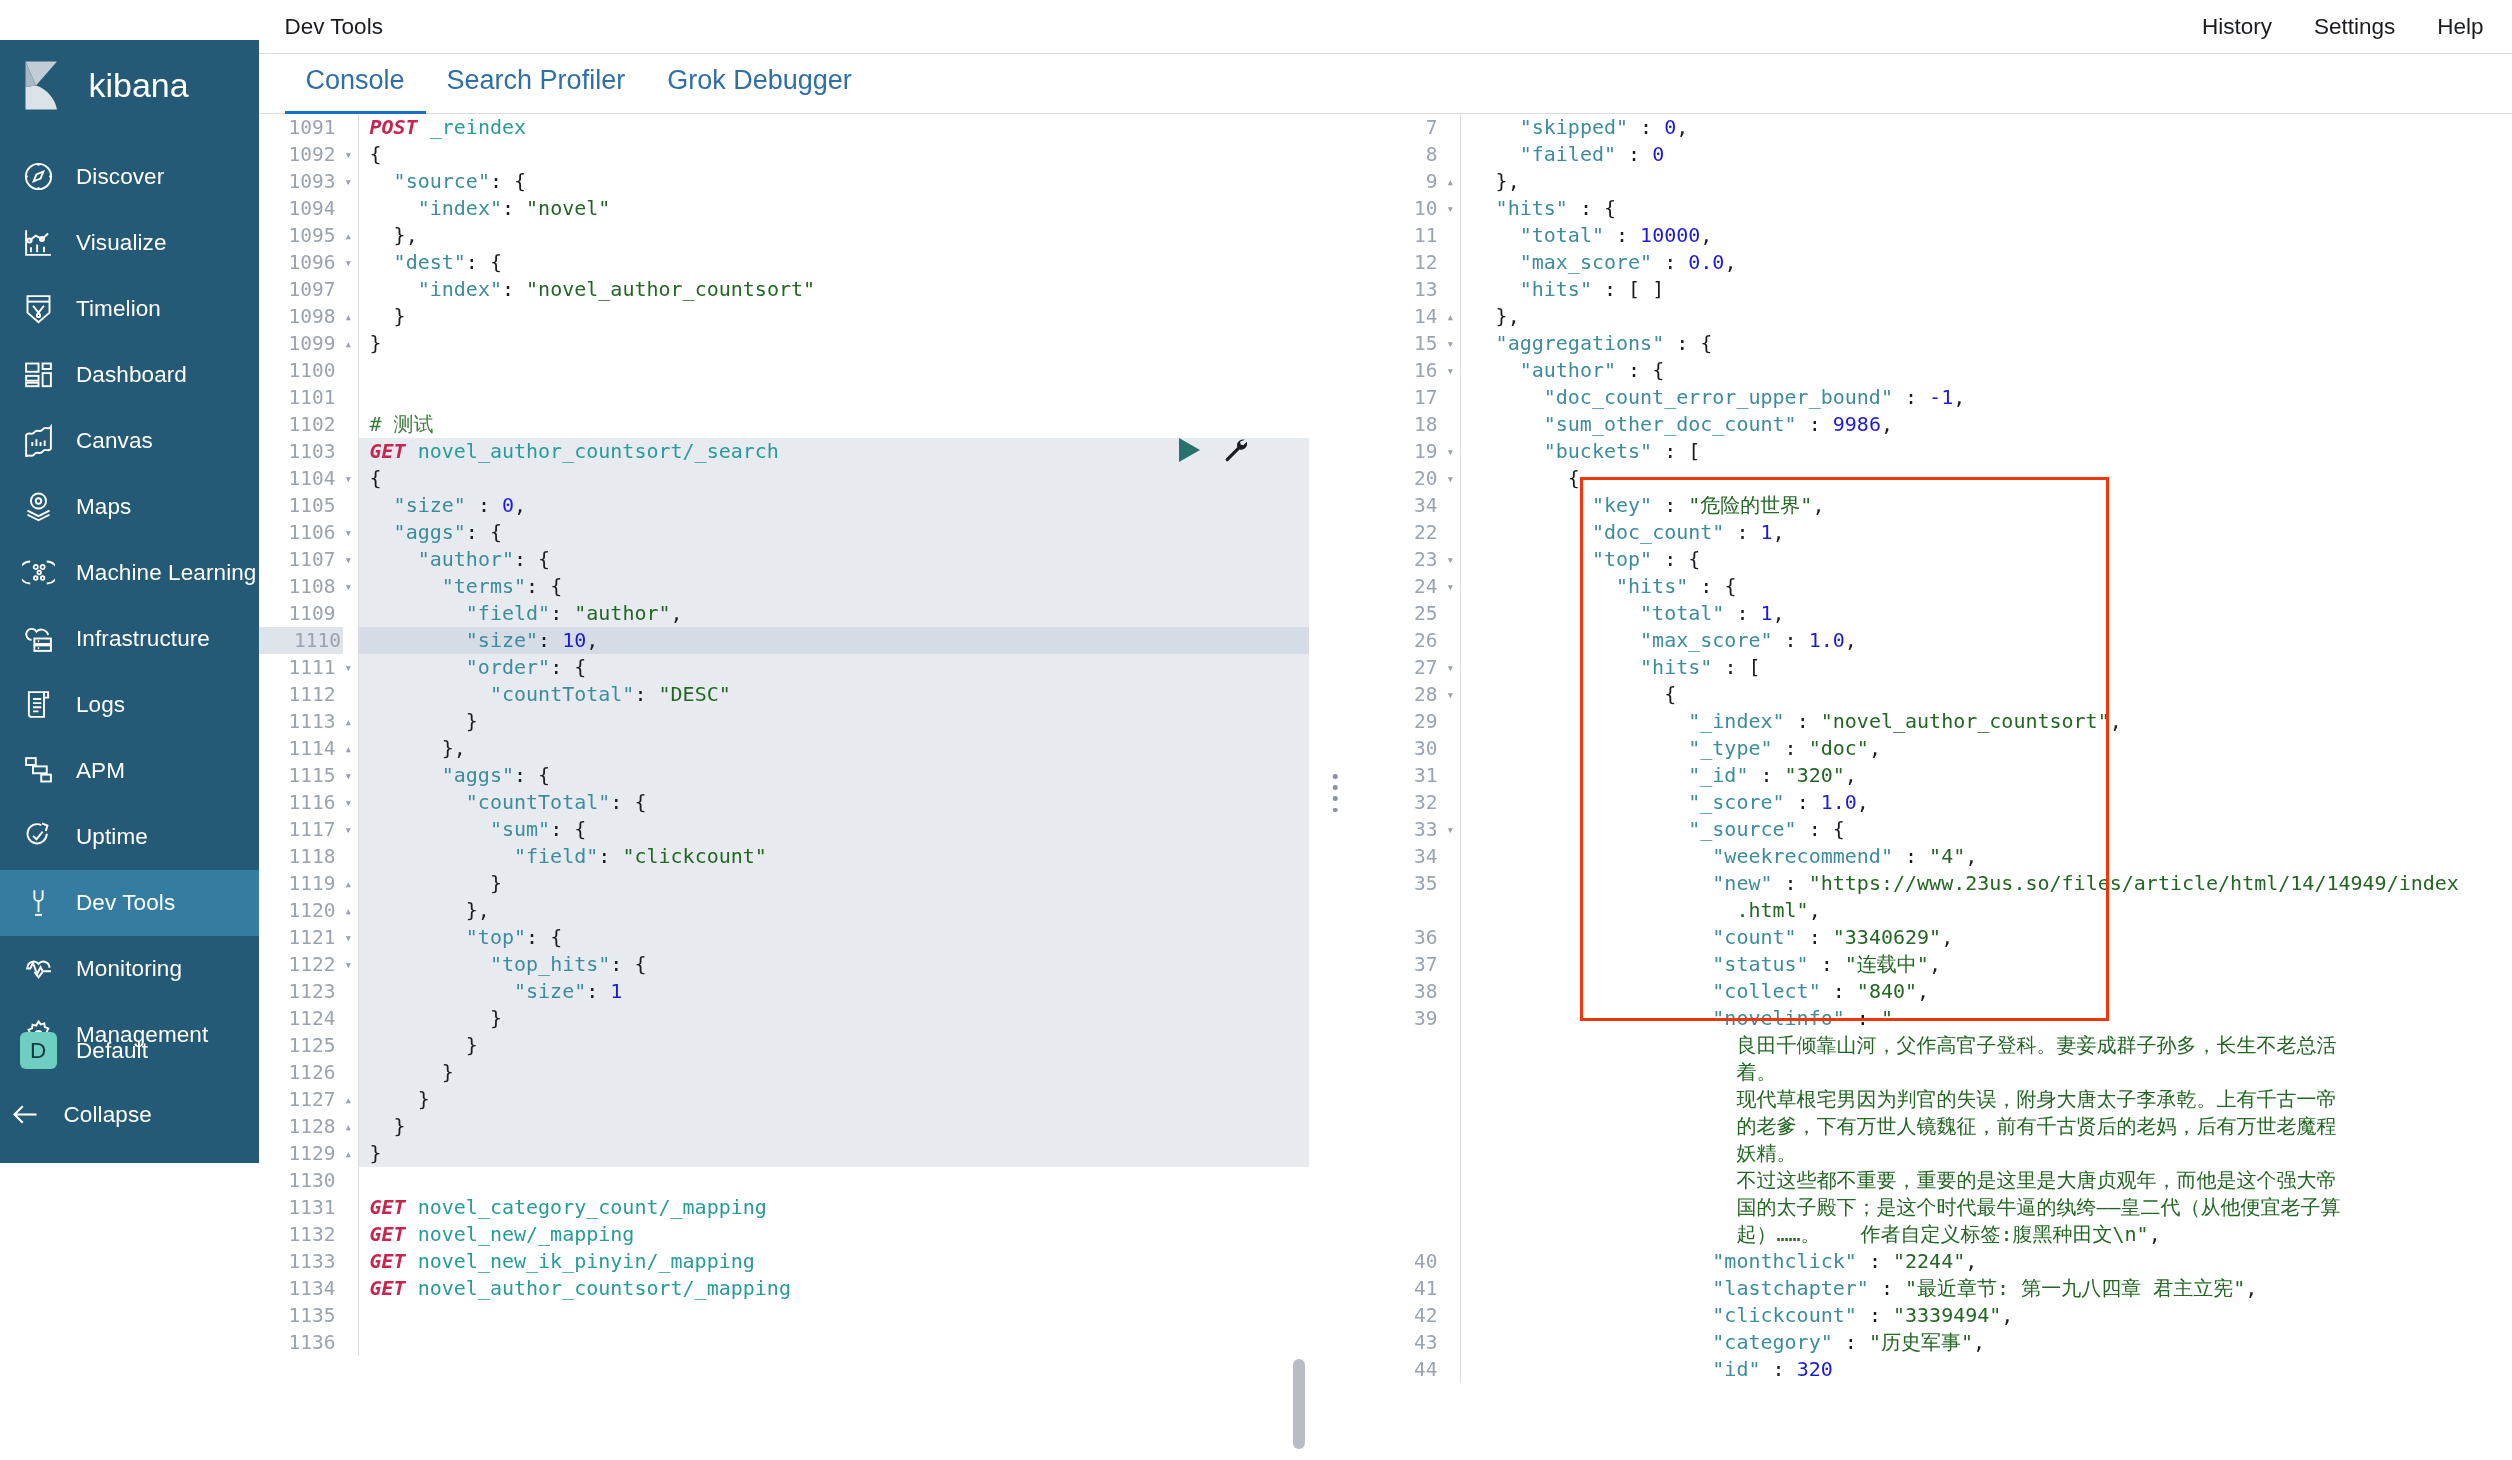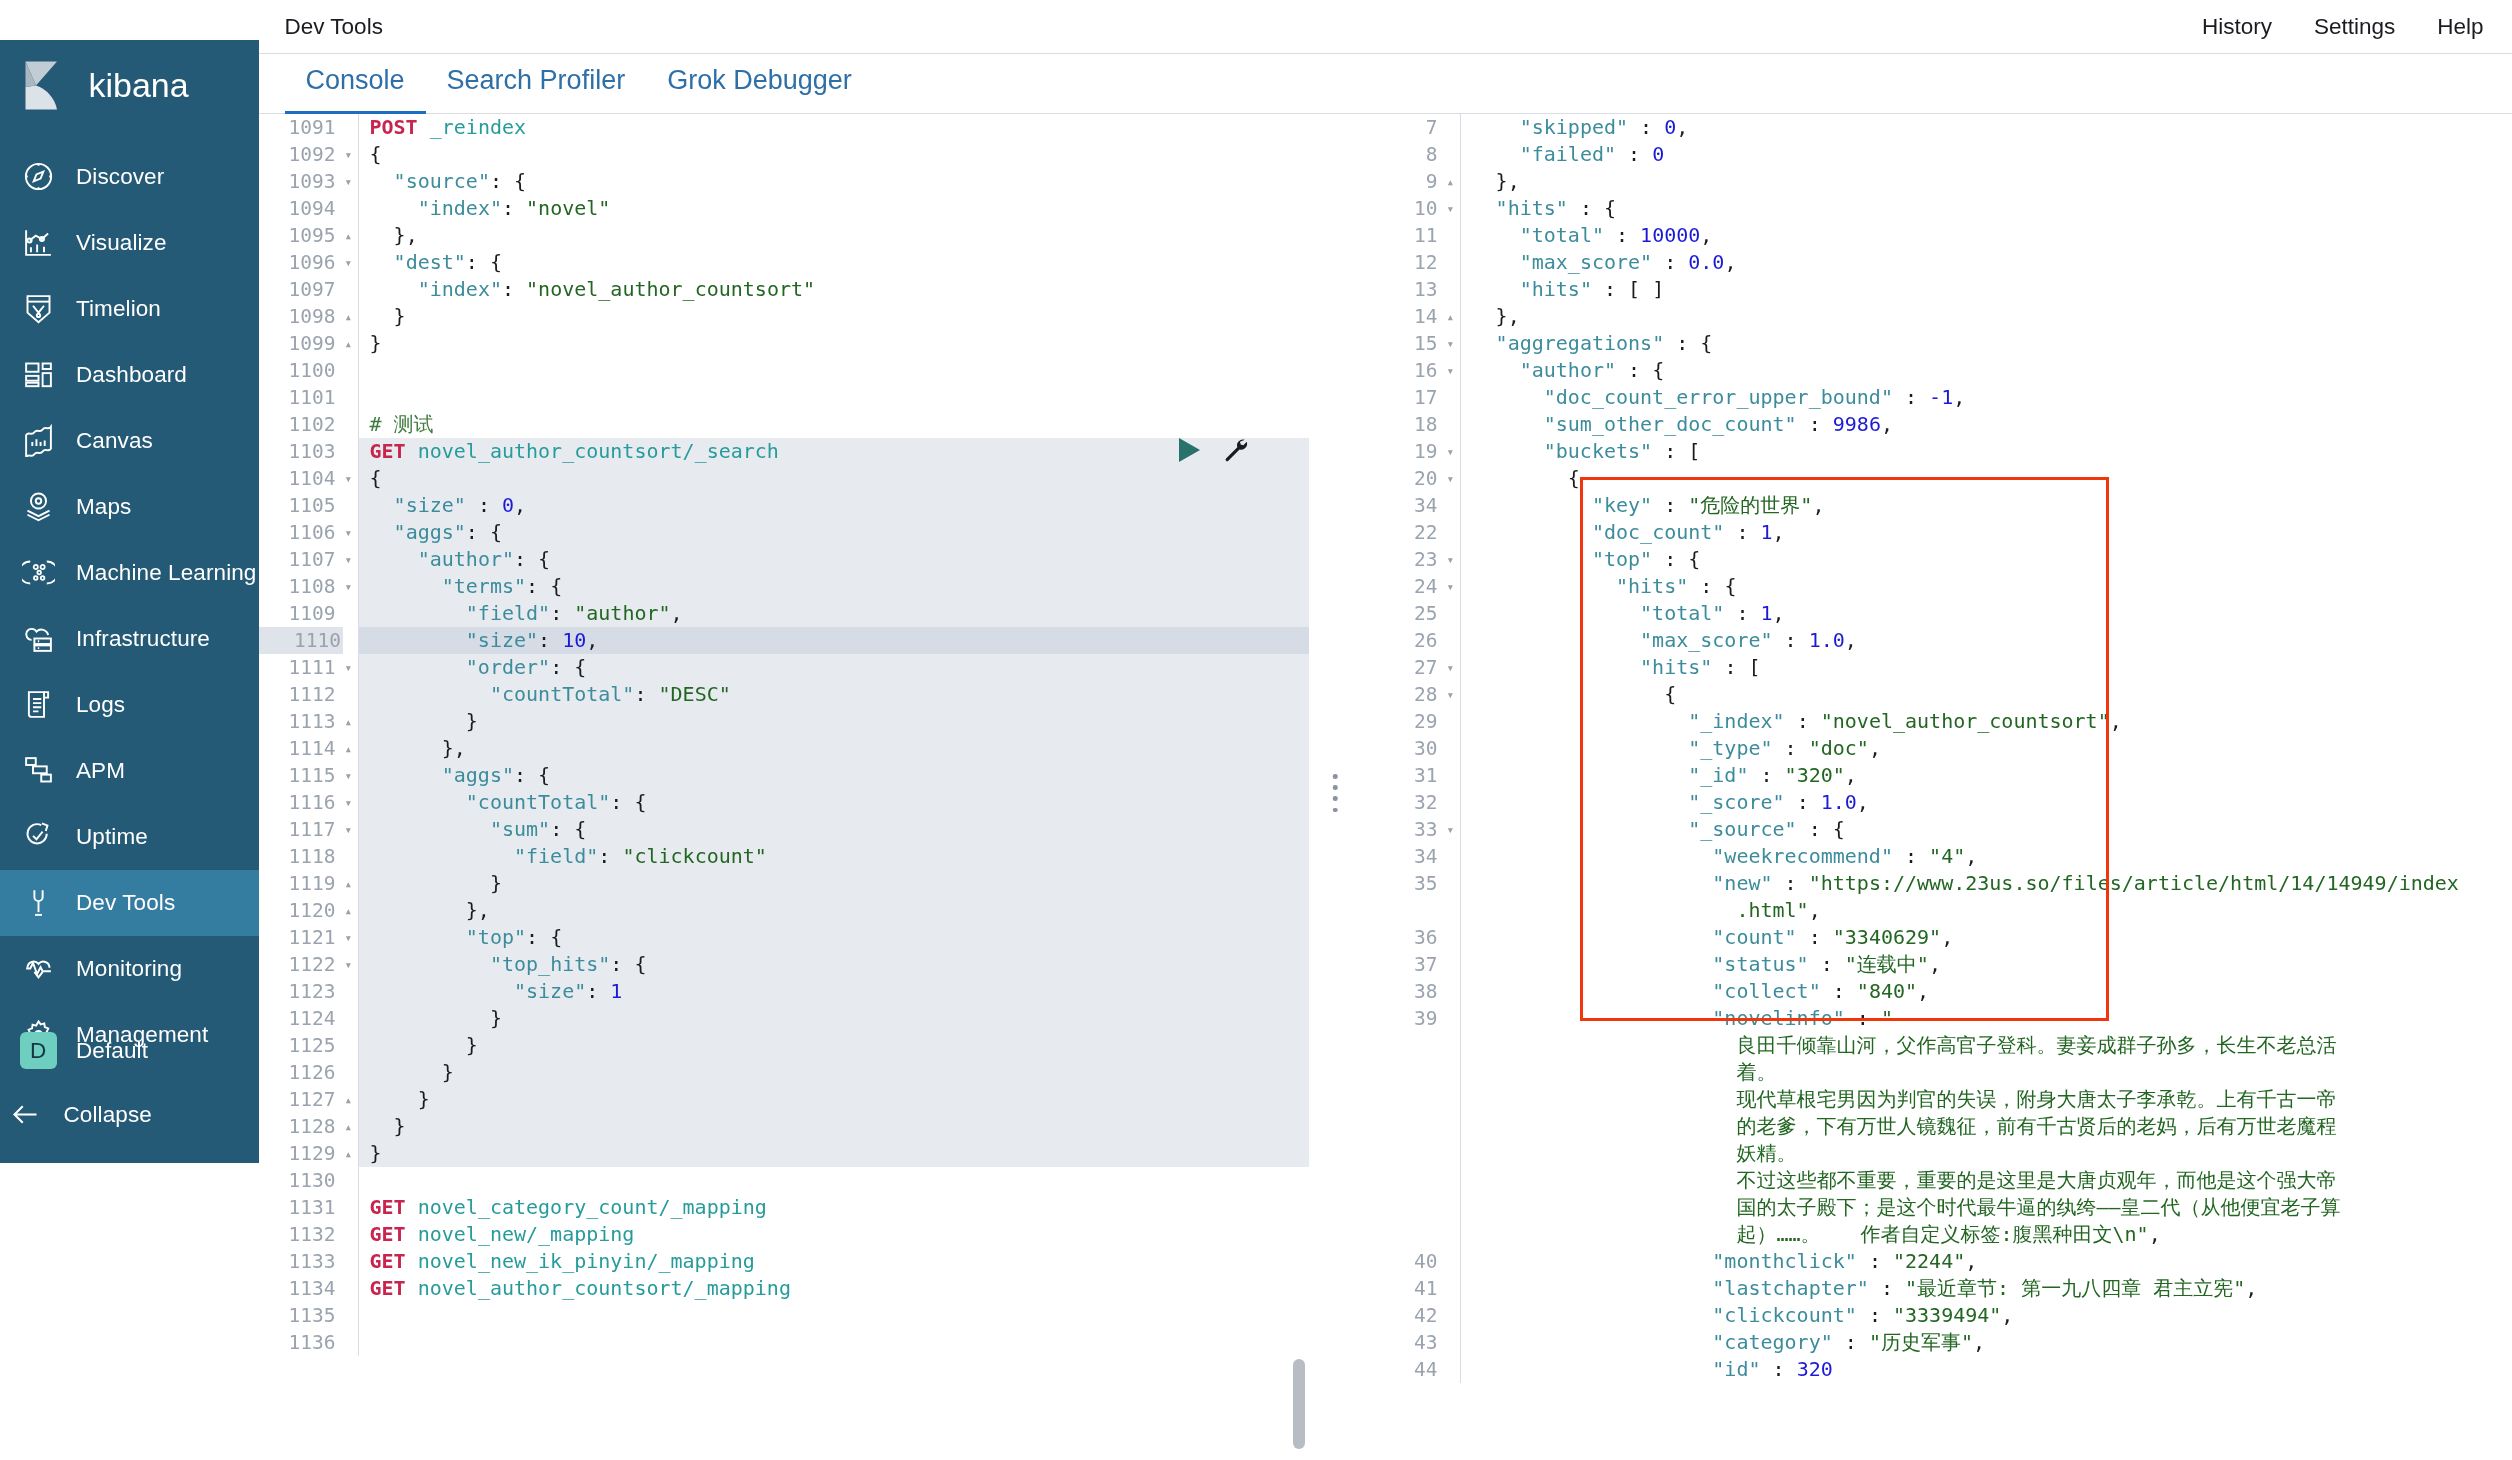--- a/index.html
+++ b/index.html
@@ -93,21 +93,21 @@
     font-family: "DejaVu Sans Mono", monospace; color: #1a1c21; padding-left: 10.5px;
     border-left: 1.5px solid #d9dde3; min-height: 27px;
   }
   
   .code-row.hl .codeline { background: #e7ebf0; }
   .code-row.hl .gutter { background: #fff; }
   .code-row.cursor .codeline { background: #d6dce6; }
   .code-row.cursor .gutter { background: #dfe3ea; padding-left: 35px; }
 
   
-  .m  { color: #c7254e; font-weight: bold; }   
+  .m  { color: #c7254e; font-weight: bold; font-style: italic; }   
   .u  { color: #279b9b; }                       
   .k  { color: #3c8c9c; }                       
   .s  { color: #226622; }                       
   .n  { color: #1b1bd6; }                       
   .p  { color: #1a1c21; }                       
   .cm { color: #3f7a3f; }                       
 
   .actions { position: absolute; display: flex; align-items: center; gap: 22.5px; }
   .play-btn { width: 0; height: 0; border-left: 21px solid #29716b; border-top: 12.7px solid transparent; border-bottom: 12.7px solid transparent; cursor: pointer;}
   .wrench { cursor: pointer; }

